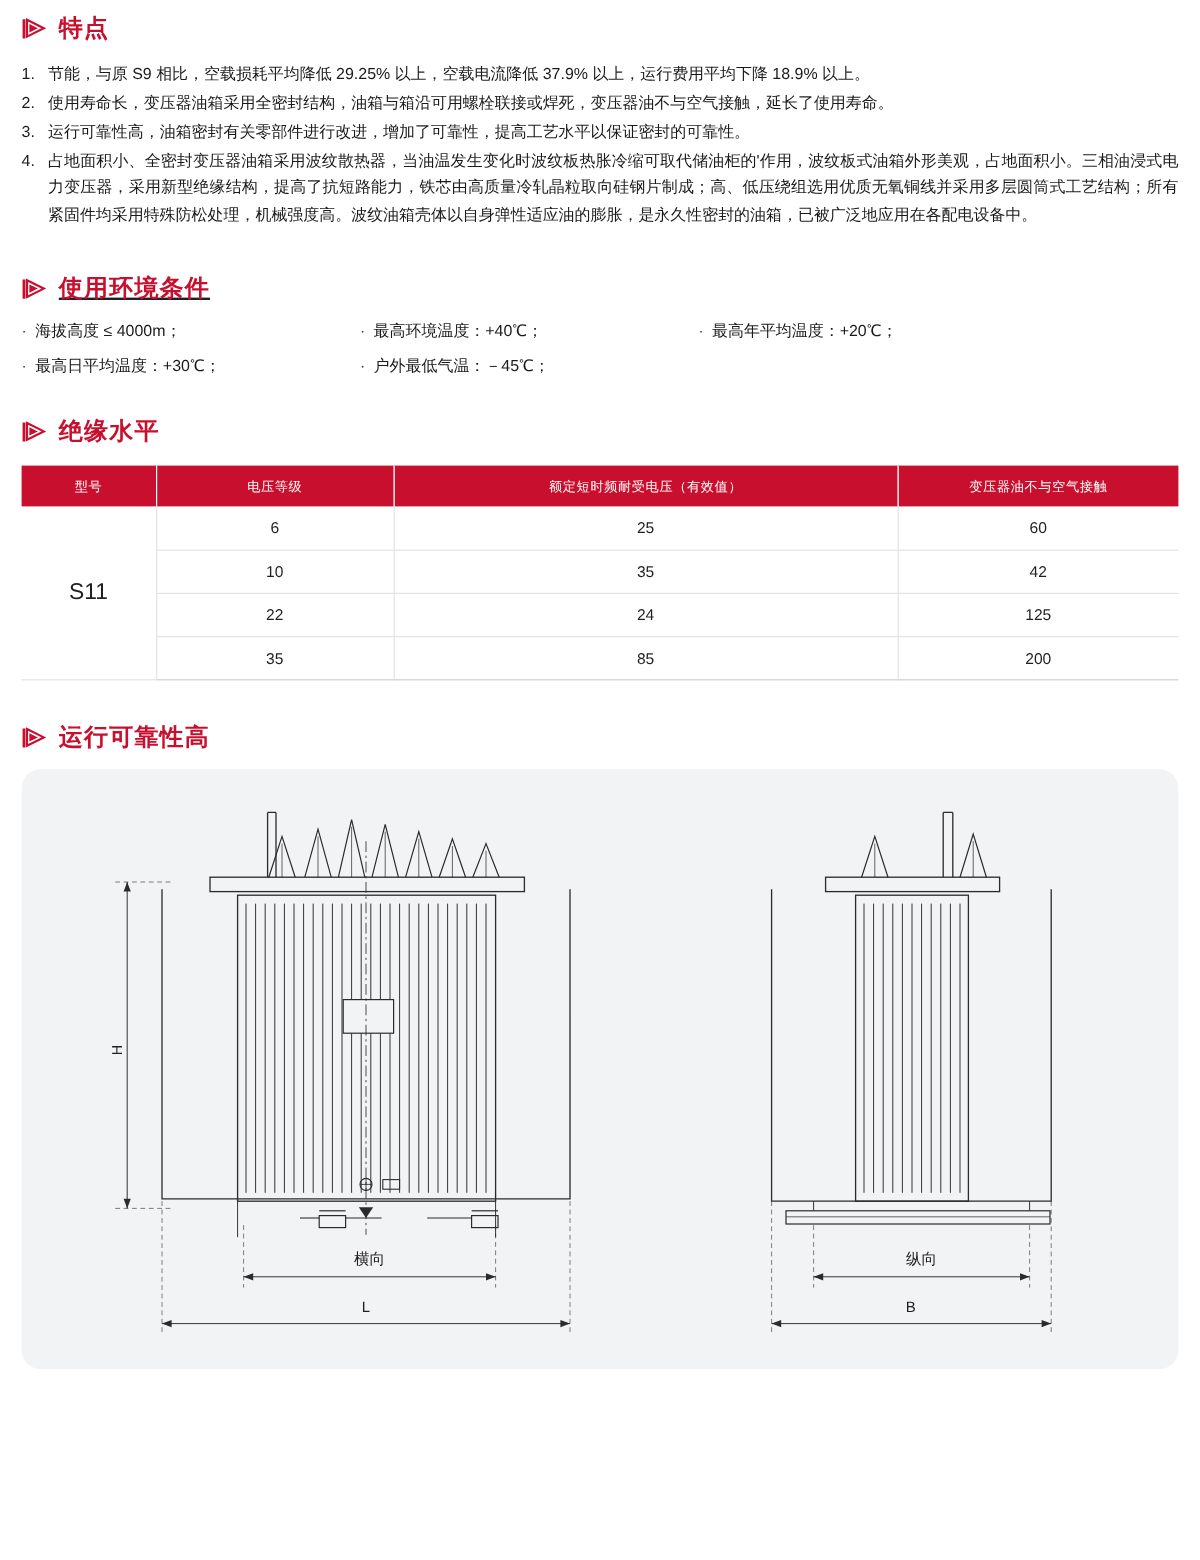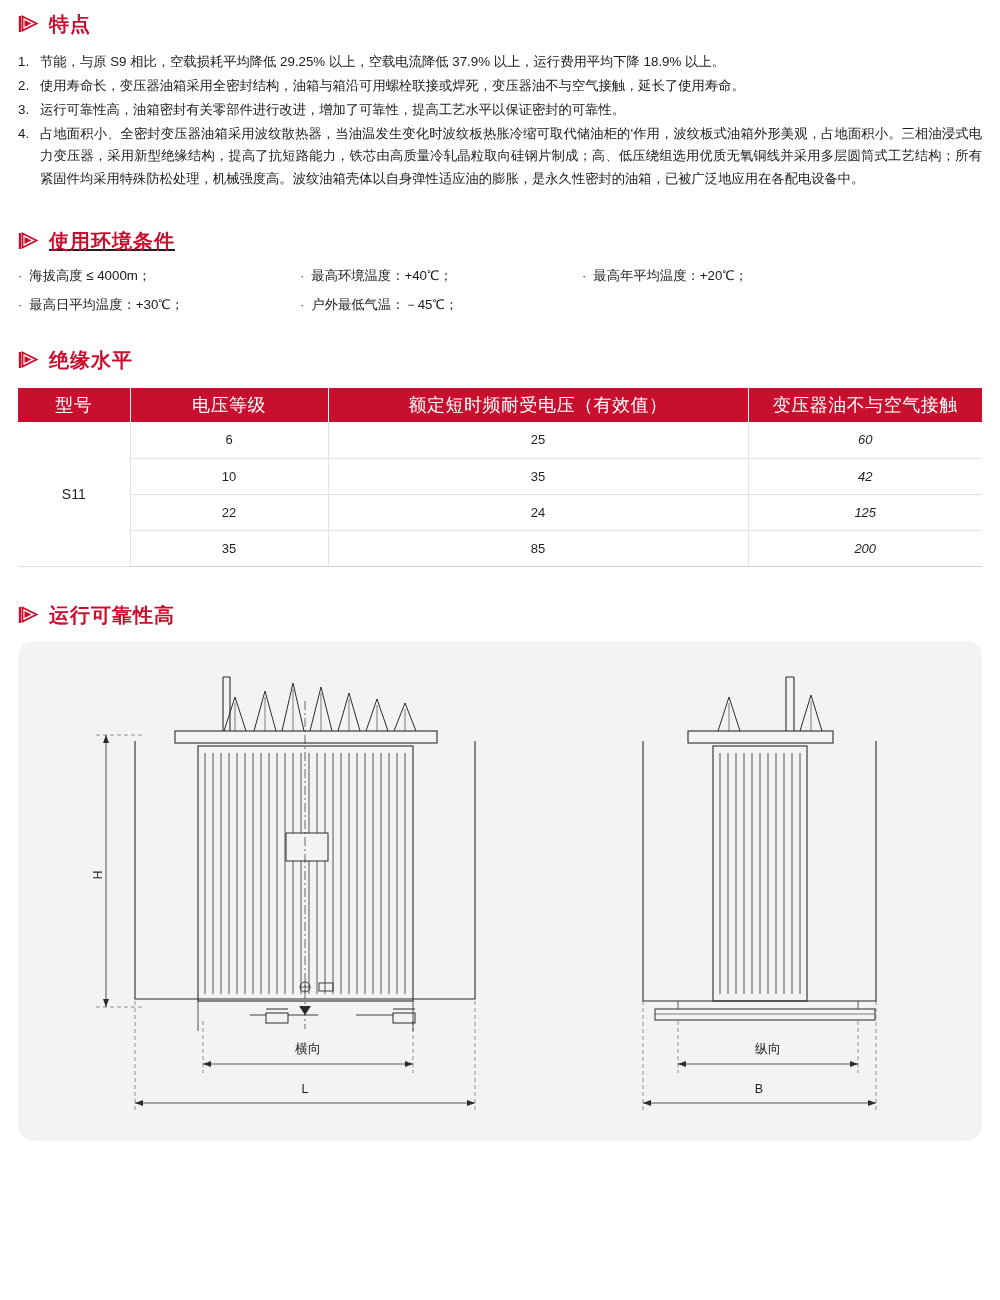--- a/index.html
+++ b/index.html
@@ -66,39 +66,39 @@
   .tbl {
     margin-top: 18px;
     width: 964px;
     border-collapse: collapse;
     font-size: 13px;
   }
   .tbl th {
     background: #c8102e;
     color: #fff;
     font-weight: normal;
-    font-size: 18px;
+    font-size: 11px;
     height: 34px;
     letter-spacing: .5px;
     border-right: 1px solid #ffffff;
   }
   .tbl th:last-child { border-right: none; }
   .tbl td {
     height: 36px;
     text-align: center;
     border-bottom: 1px solid #e3e3e3;
     border-right: 1px solid #e3e3e3;
     color: #231f20;
     font-size: 13px;
   }
-  .tbl td:last-child { border-right: none; font-style: italic; }
+  .tbl td:last-child { border-right: none; }
   .tbl tr:last-child td { border-bottom: 1px solid #cfcfcf; }
   .tbl .model-cell {
     border-right: 1px solid #e3e3e3;
-    font-size: 14px;
+    font-size: 19px;
   }
   .col1 { width: 112px; }
   .col2 { width: 198px; }
   .col3 { width: 420px; }
   .col4 { width: 234px; }
 
   
   .draw-wrap {
     margin-top: 16px;
     width: 964px;

